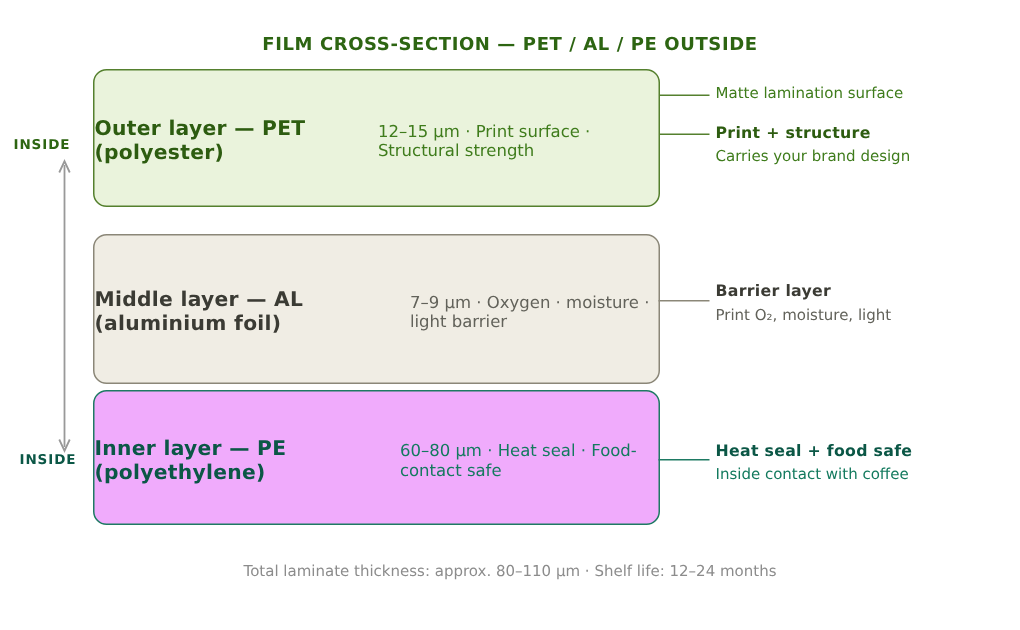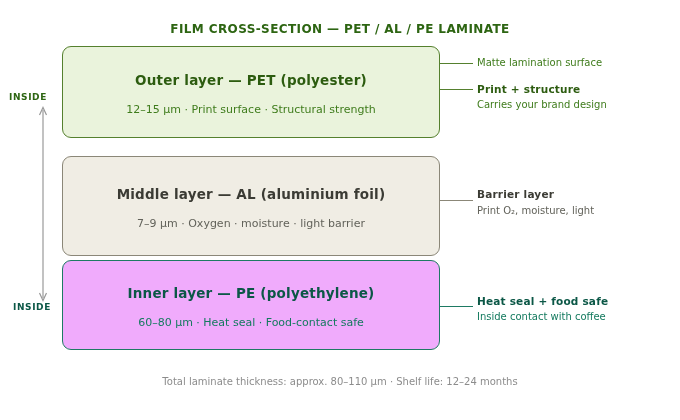--- a/index.html
+++ b/index.html
@@ -20,21 +20,21 @@
     letter-spacing: 0.4px;
   }
   .layer-box {
     position: absolute;
     left: 62px;
     width: 378px;
     box-sizing: border-box;
     border: 1.5px solid;
     border-radius: 9px;
     display: flex;
-    flex-direction: column;
+    flex-direction: row;
     align-items: center;
     justify-content: center;
     gap: 15px;
     padding-top: 3px;
   }
   .layer-pet { top: 46px;  height: 92px; }
   .layer-al  { top: 156px; height: 100px; }
   .layer-pe  { top: 260px; height: 90px; }
   .layer-heading { font-size: 13.5px; font-weight: bold; letter-spacing: 0.2px; }
   .layer-meta    { font-size: 11px; }
@@ -72,21 +72,21 @@
     top: 376px; left: 0; right: 0;
     text-align: center;
     font-size: 10px;
   }
 </style>
 </head>
 <body>
 
 <div class="canvas">
 
-  <div class="title" style="color: rgb(45, 101, 18);">FILM CROSS-SECTION — PET / AL / PE LAMINATE</div>
+  <div class="title" style="color: rgb(45, 101, 18);">FILM CROSS-SECTION — PET / AL / PE OUTSIDE</div>
 
   <div class="side-label outside" style="color: rgb(45, 101, 18);">INSIDE</div>
 
   <svg class="vert-arrow" width="12" height="196" viewBox="0 0 12 196">
     <line x1="6" y1="4" x2="6" y2="192" stroke="#999999" stroke-width="1.2"></line>
     <path d="M2.5 9 L6 1.5 L9.5 9" fill="none" stroke="#999999" stroke-width="1.2"></path>
     <path d="M2.5 187 L6 194.5 L9.5 187" fill="none" stroke="#999999" stroke-width="1.2"></path>
   </svg>
 
   <div class="side-label inside" style="color: rgb(11, 87, 70);">INSIDE</div>

